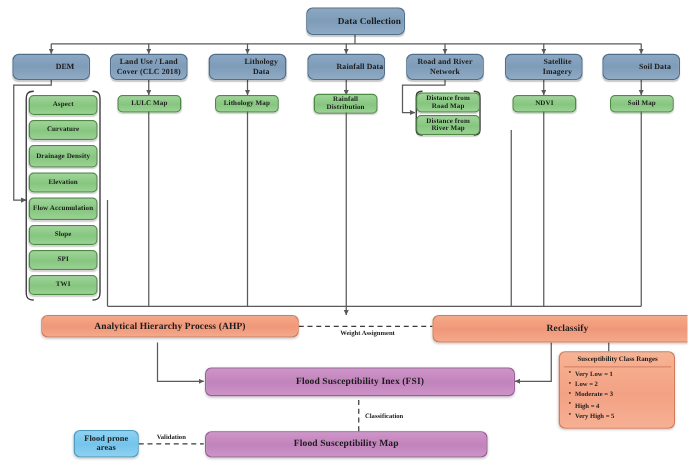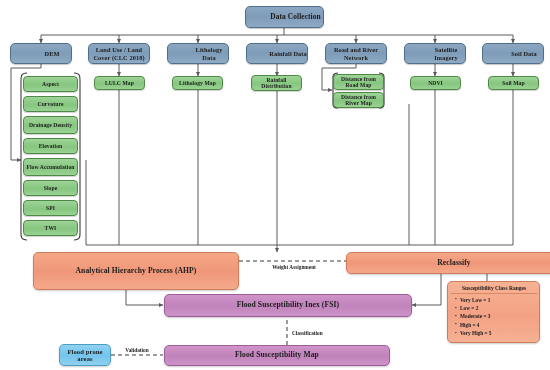--- a/index.html
+++ b/index.html
@@ -260,21 +260,21 @@
   <div class="node green" style="left:333px; top:92px; width:51px; height:16px;">
     <span>Distance from River Map</span>
   </div>
   <div class="node green" style="left:410px; top:76px; width:51px; height:14px;">
     <span>NDVI</span>
   </div>
   <div class="node green" style="left:488px; top:76px; width:51px; height:14px;">
     <span>Soil Map</span>
   </div>
 
-  <div class="node orange" style="left:33px; top:252px; width:206px; height:38px;">
+  <div class="node orange" style="left:33px; top:252px; width:206px; height:18px;">
     <span>Analytical Hierarchy Process (AHP)</span>
   </div>
   <div class="node orange" style="left:346px; top:252px; width:216px; height:22px;align-items:center;">
     <span>Reclassify</span>
   </div>
 
   <div class="node purple" style="left:164px; top:294px; width:248px; height:23px;">
     <span>Flood Susceptibility Inex (FSI)</span>
   </div>
   <div class="node purple" style="left:164px; top:345px; width:226px; height:21px;">

